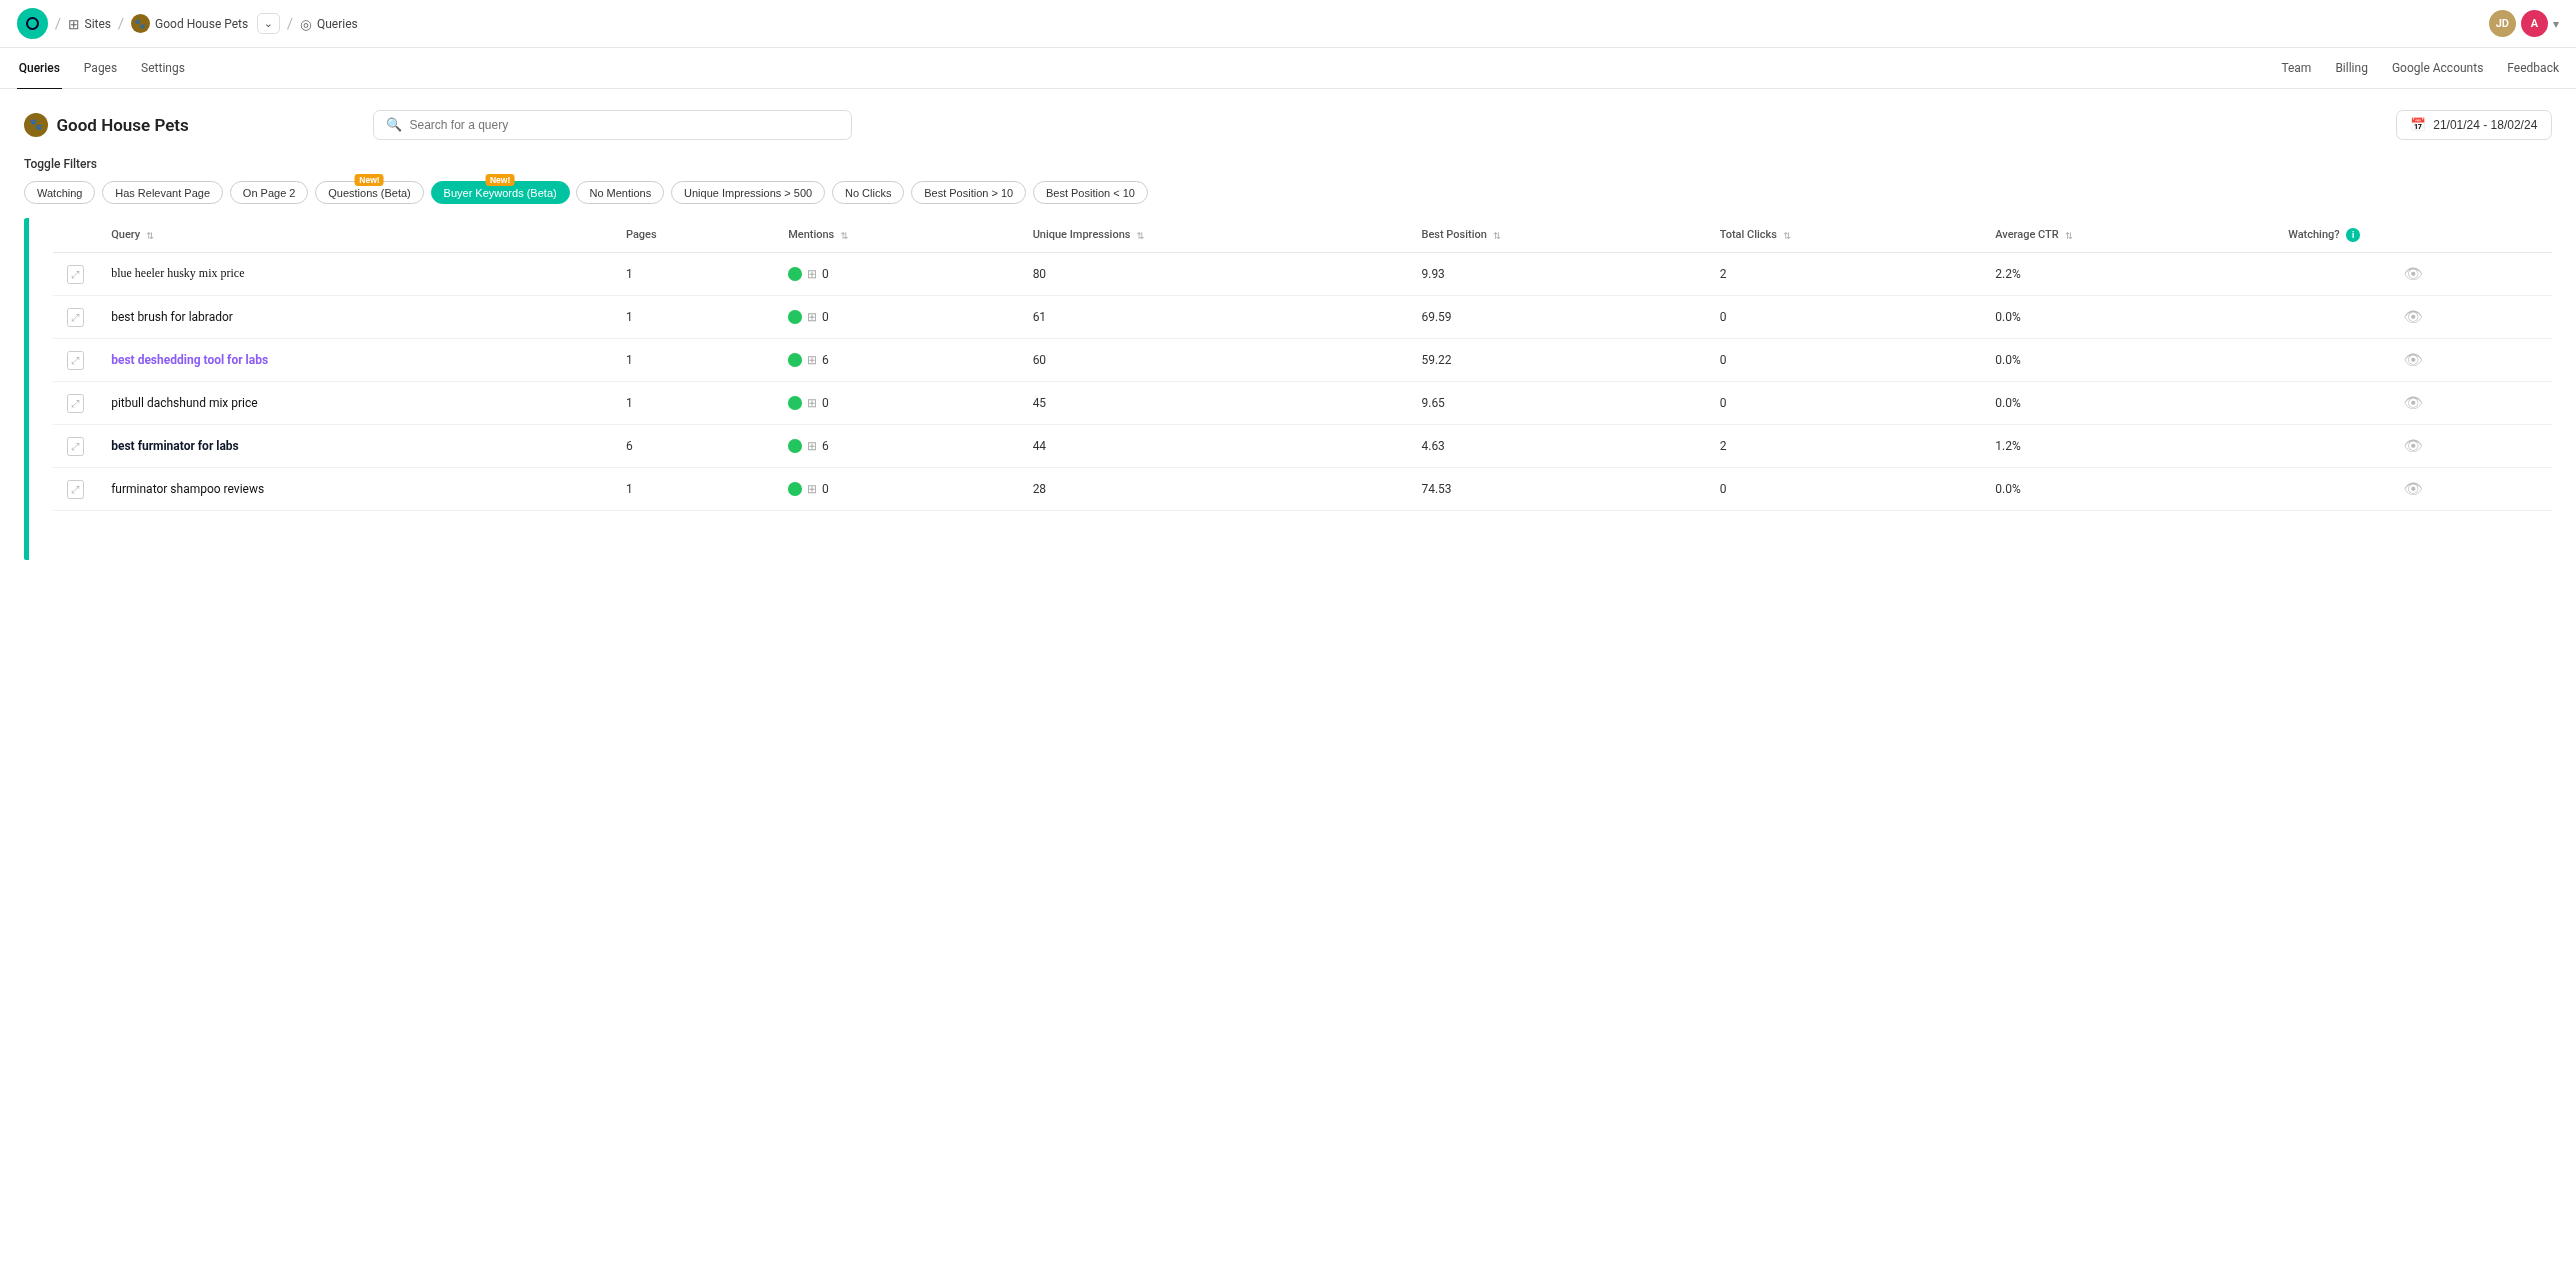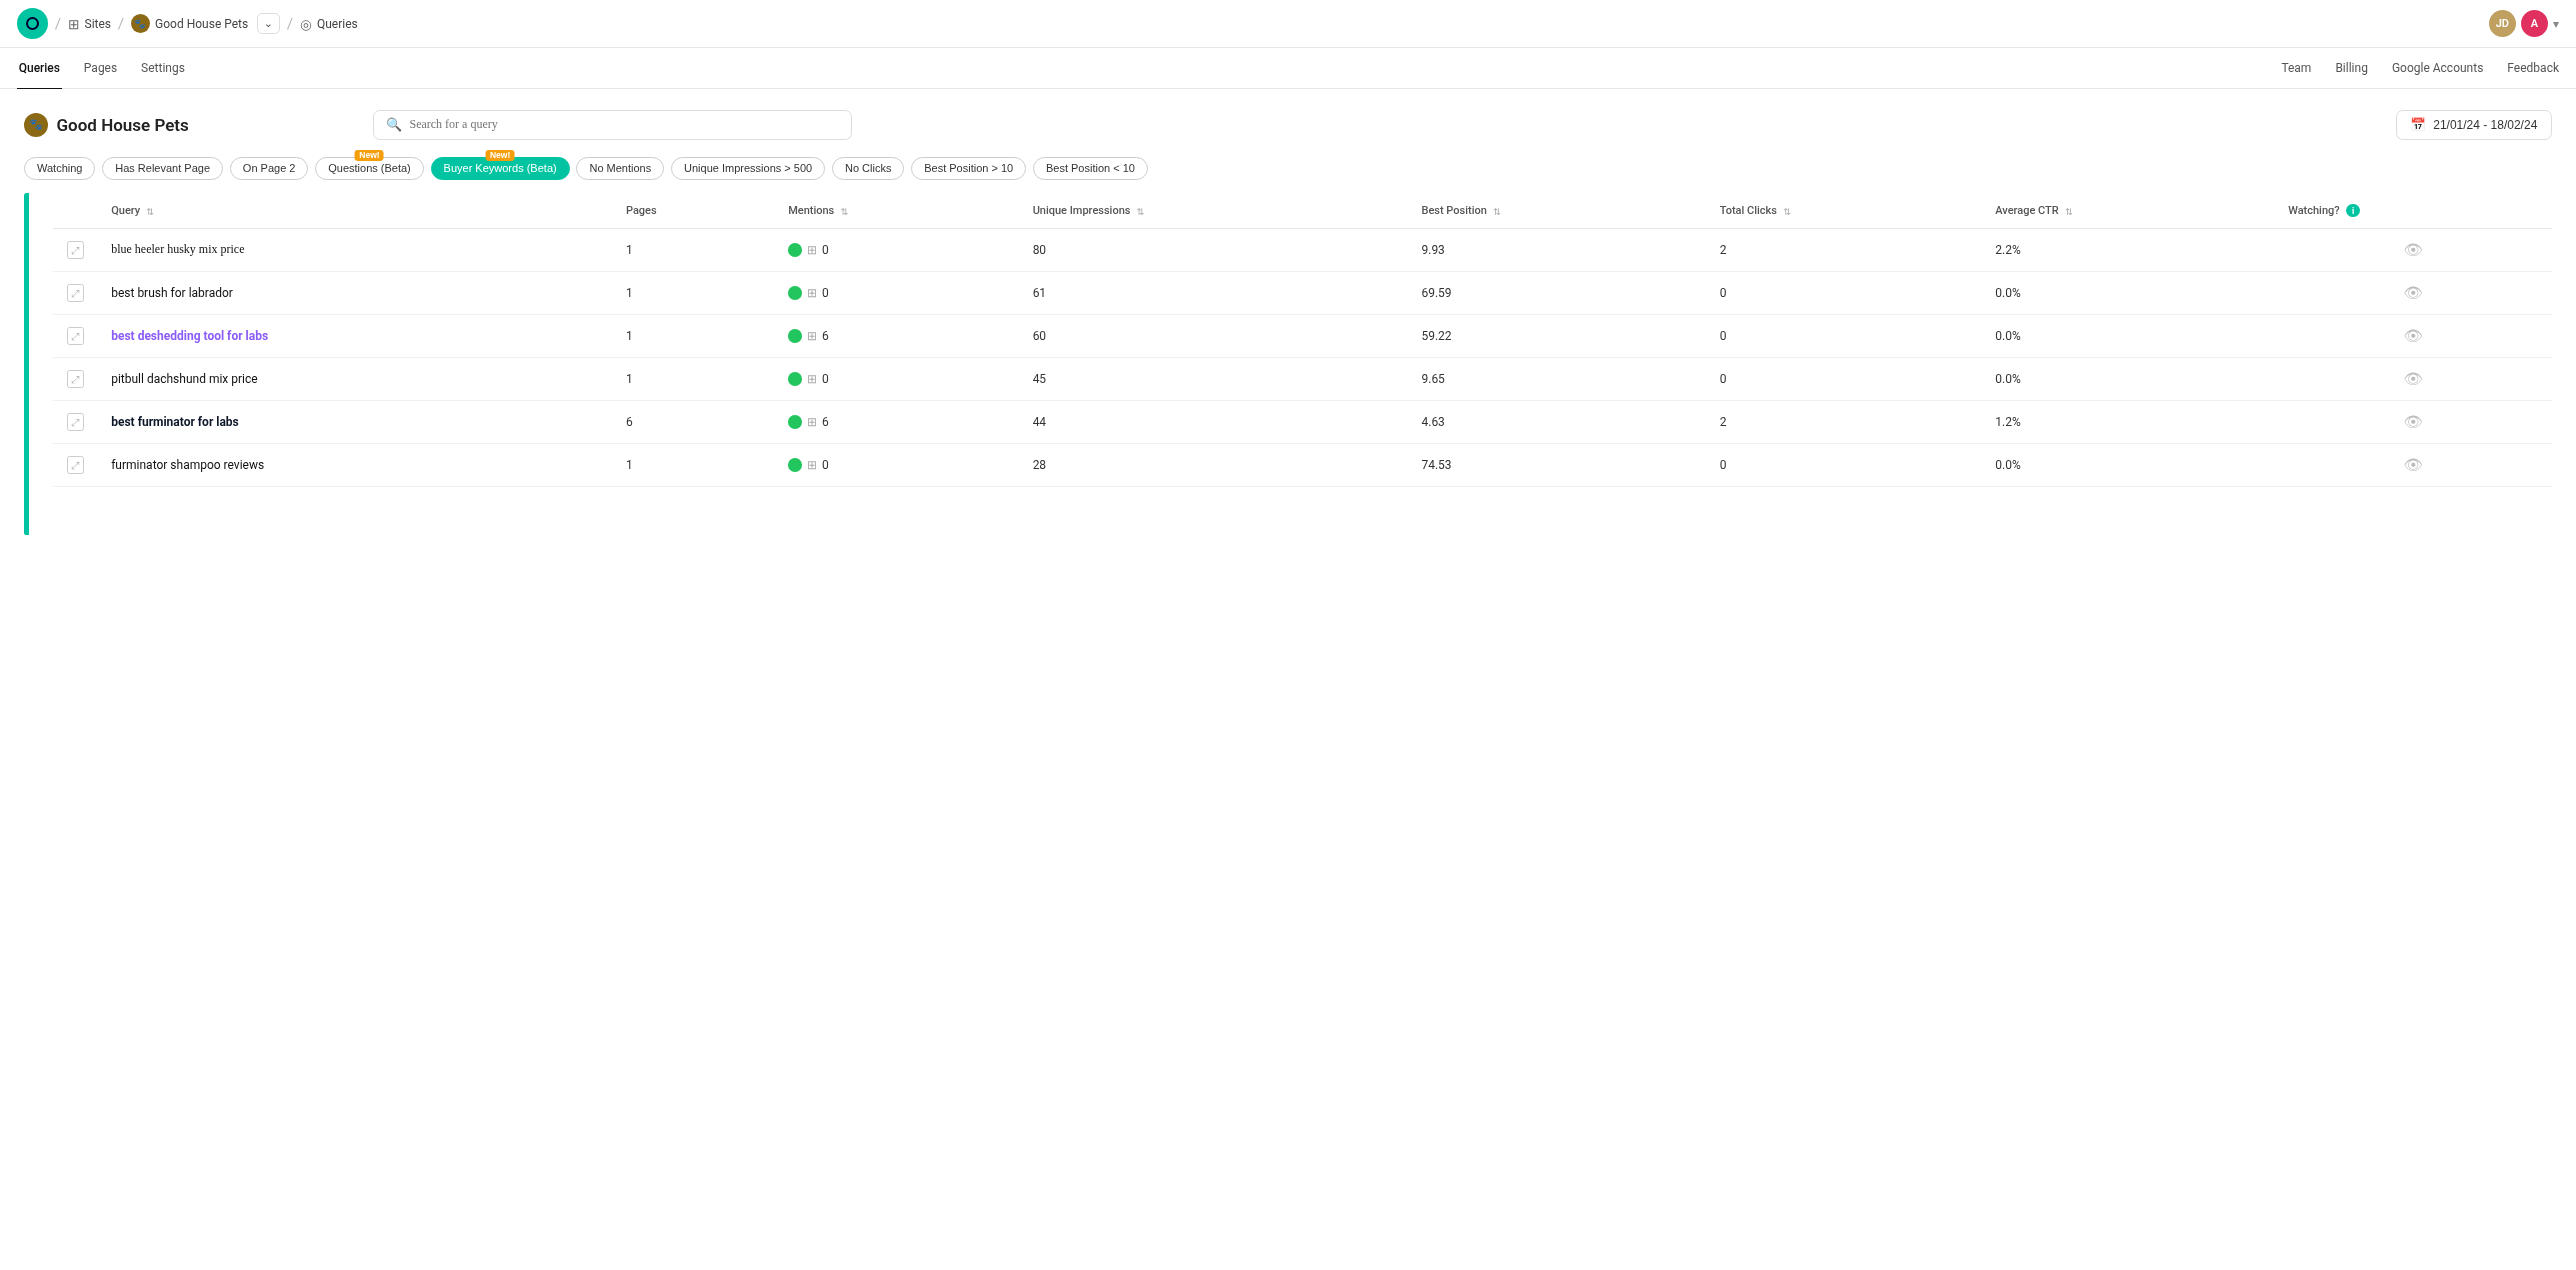--- a/index.html
+++ b/index.html
@@ -41,21 +41,21 @@
     .sub-nav-right { margin-left: auto; display: flex; gap: 24px; }
     .sub-nav-link { font-size: 12px; color: #555; cursor: pointer; }
 
     
     .main { padding: 20.5px 24px; }
     .search-box {
       flex: 1; max-width: 479px; display: flex; align-items: center; gap: 6.8px;
       border: 0.9px solid #ddd; border-radius: 6.8px; padding: 6.8px 12px;
     }
     .search-icon { color: #888; font-size: 13px; }
-    .search-input { border: none; outline: none; width: 100%; font-size: 12px; color: #a21caf; background: transparent; font-family: Liberation Serif, serif; }
+    .search-input { border: none; outline: none; width: 100%; font-size: 12px; color: #a21caf; background: transparent; }
     .date-btn {
       display: flex; align-items: center; gap: 6.8px; border: 0.9px solid #ddd; border-radius: 6.8px;
       padding: 6.8px 13.7px; cursor: pointer; font-size: 12px; color: #333; background: #fff;
       margin-left: auto;
     }
     .cal-icon { color: #555; font-size: 13px; }
 
     
     .filters-section { margin-bottom: 13.7px; }
     .filters-label { font-size: 12px; color: #333; margin-bottom: 10.3px; font-weight: 500; }
@@ -159,20 +159,21 @@
       <input class="search-input" type="text" placeholder="Search for a query" style="">
     </div>
 
     <button class="date-btn" style="margin-left:auto;">
       <span class="cal-icon">📅</span>
       <span>21/01/24 - 18/02/24</span>
     </button>
   </div>
 
   <div class="filters-section">
+    <div class="filters-label">Toggle Filters</div>
     <div class="filters-row">
 
       <button class="filter-btn">
         <span>Watching</span>
       </button>
 
       <button class="filter-btn">
         <span>Has Relevant Page</span>
       </button>
 

